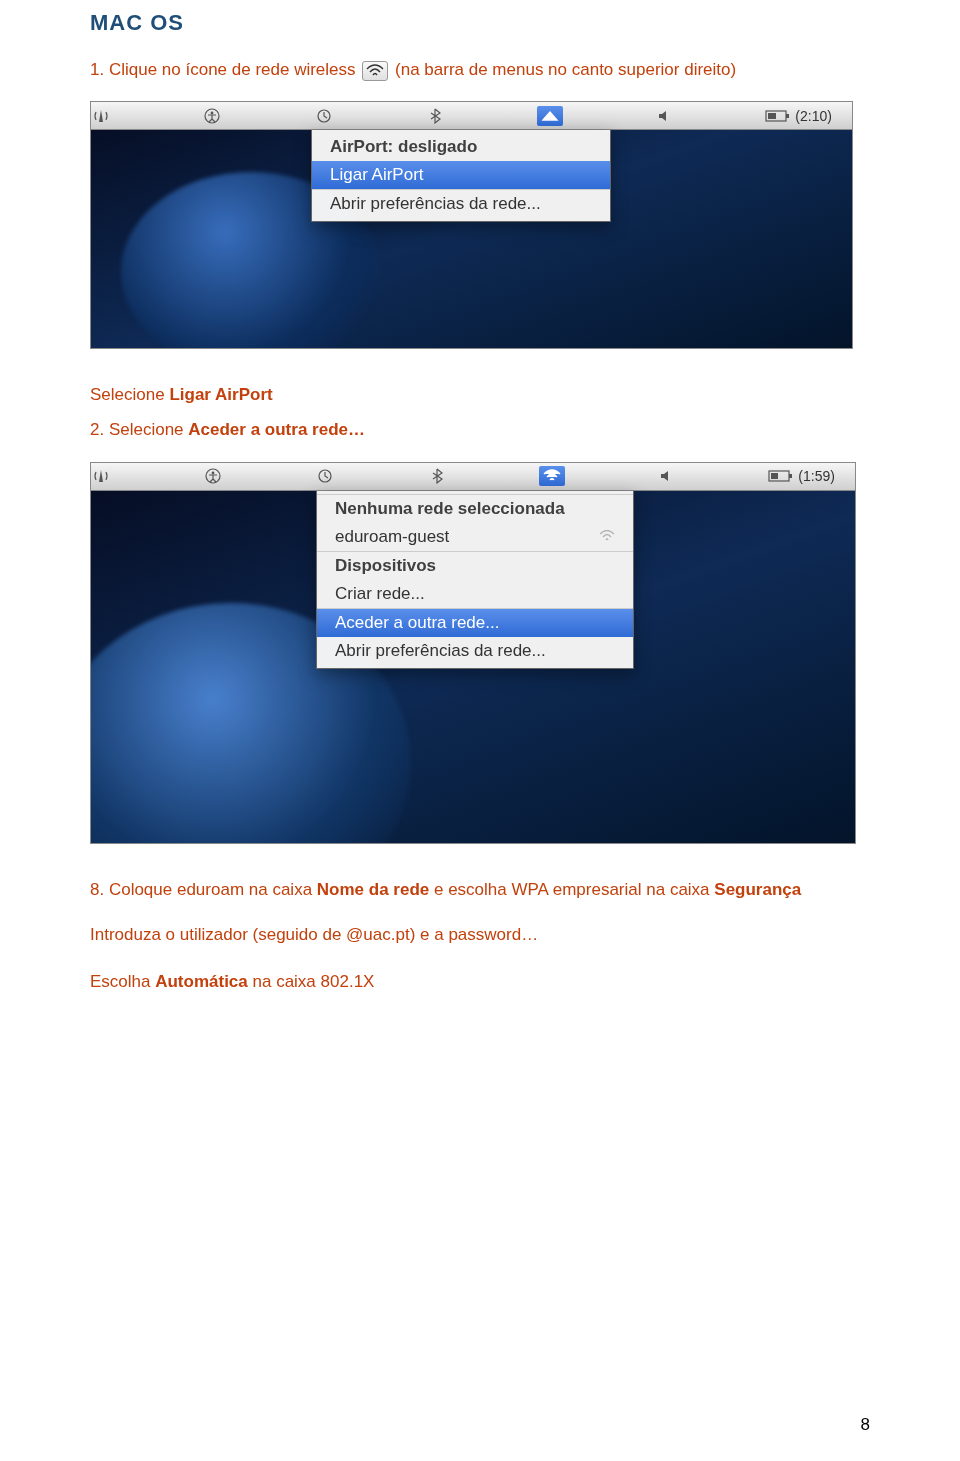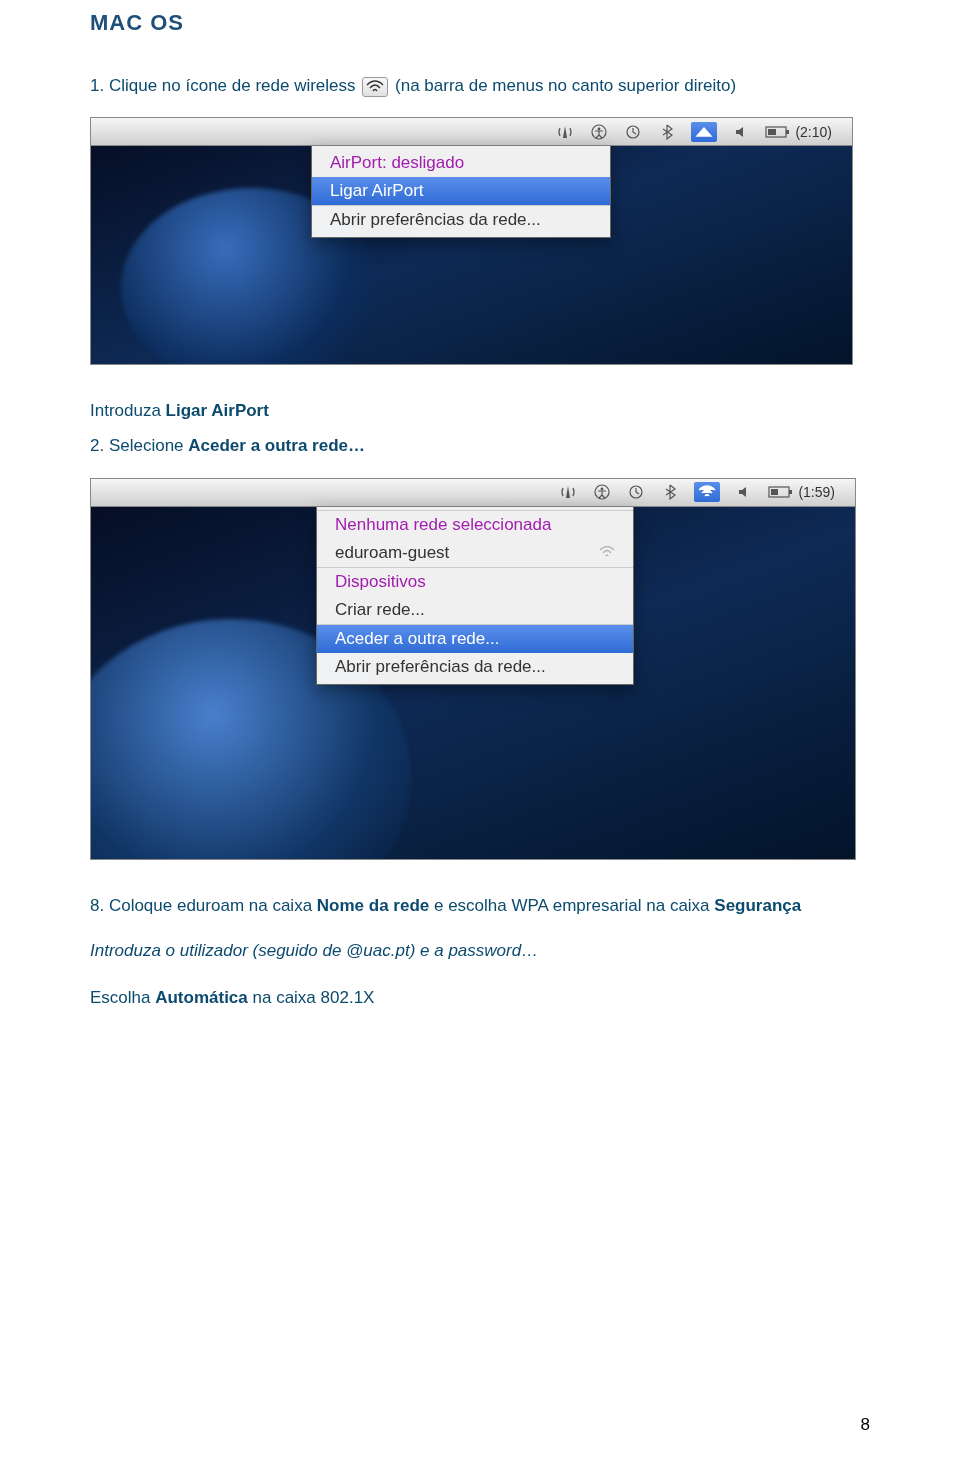--- a/index.html
+++ b/index.html
@@ -11,27 +11,27 @@
     color: #000;
     padding: 10px 90px 0 90px;
     position: relative;
   }
   .heading {
     color: #1f4e79;
     font-size: 22px;
     font-weight: bold;
     font-variant: small-caps;
     letter-spacing: 1px;
-    margin-bottom: 36px;
+    margin-bottom: 20px;
   }
   .para {
     font-size: 17px;
     line-height: 1.6;
     margin-bottom: 8px;
-    color: #0c4a6e;
+    color: #c2410c;
   }
   .wifi-inline {
     display: inline-flex;
     width: 26px;
     height: 20px;
     border: 1px solid #999;
     border-radius: 3px;
     background: linear-gradient(#fafafa,#e0e0e0);
     align-items: center;
     justify-content: center;
@@ -48,21 +48,21 @@
   .screenshot.s1 { width: 763px; height: 248px; }
   .screenshot.s2 { width: 766px; height: 382px; }
   .menubar {
     position: absolute;
     top: 0; left: 0; right: 0;
     height: 28px;
     background: linear-gradient(#f6f6f6,#cfcfcf);
     border-bottom: 1px solid #888;
     display: flex;
     align-items: center;
-    justify-content: flex-end;
+    justify-content: space-between;
     padding: 0 20px 0 0;
     gap: 14px;
     font-size: 14px;
     color: #333;
   }
   .mbicon { display:inline-flex; align-items:center; justify-content:center; width:20px; height:20px; }
   .mbicon.active { background: linear-gradient(#5a8fea,#2f6bd6); border-radius:2px; padding:2px 4px; width:auto; }
   .mbicon.active svg path, .mbicon.active svg rect { fill:#fff; stroke:#fff; }
   .dropdown {
     position: absolute;
@@ -76,21 +76,21 @@
     padding: 3px 0;
   }
   .s1 .dropdown { left: 220px; width: 300px; }
   .s2 .dropdown { left: 225px; width: 318px; }
   .drop-item {
     padding: 4px 18px;
     display:flex;
     justify-content: space-between;
     align-items:center;
   }
-  .drop-item.disabled { color:#a21caf; }
+  .drop-item.disabled { color:#404040;font-weight:bold; }
   .drop-item.sel {
     background: linear-gradient(#5a8fea,#2f6bd6);
     color:#fff;
   }
   .wifi-small svg { opacity:0.5; }
   .page-no {
     position: absolute;
     bottom: 26px;
     right: 90px;
     font-size: 17px;
@@ -179,21 +179,21 @@
     </span>
   </div>
   <div class="dropdown">
     <div class="drop-item disabled">AirPort: desligado</div>
     <div class="drop-item sel">Ligar AirPort</div>
     <div class="drop-item" style="border-top:1px solid #ccc;">Abrir preferências da rede...</div>
   </div>
 </div>
 
 <p class="para">
-  <span>Introduza </span><b>Ligar AirPort</b>
+  <span>Selecione </span><b>Ligar AirPort</b>
 </p>
 <p class="para">
   <span>2. Selecione </span><b>Aceder a outra rede…</b>
 </p>
 
 <div class="screenshot s2">
   <div class="earth-blob2"></div>
   <div class="menubar">
     <span class="mbicon">
       <svg width="16" height="16" viewBox="0 0 16 16">
@@ -251,18 +251,18 @@
     <div class="drop-item disabled" style="border-top:1px solid #ccc;text-align:center;">Dispositivos</div>
     <div class="drop-item">Criar rede...</div>
     <div class="drop-item sel" style="border-top:1px solid #ccc;">Aceder a outra rede...</div>
     <div class="drop-item">Abrir preferências da rede...</div>
   </div>
 </div>
 
 <p class="para">
   <span>8. Coloque eduroam na caixa </span><b>Nome da rede</b><span> e escolha WPA empresarial na caixa </span><b>Segurança</b>
 </p>
-<p class="para" style="margin-top:18px;font-style:italic;">Introduza o utilizador (seguido de @uac.pt) e a password…</p>
+<p class="para" style="margin-top:18px;">Introduza o utilizador (seguido de @uac.pt) e a password…</p>
 <p class="para" style="margin-top:20px;">
   <span>Escolha </span><b>Automática</b><span> na caixa 802.1X</span>
 </p>
 
 <div class="page-no">8</div>
 
 </body></html>

